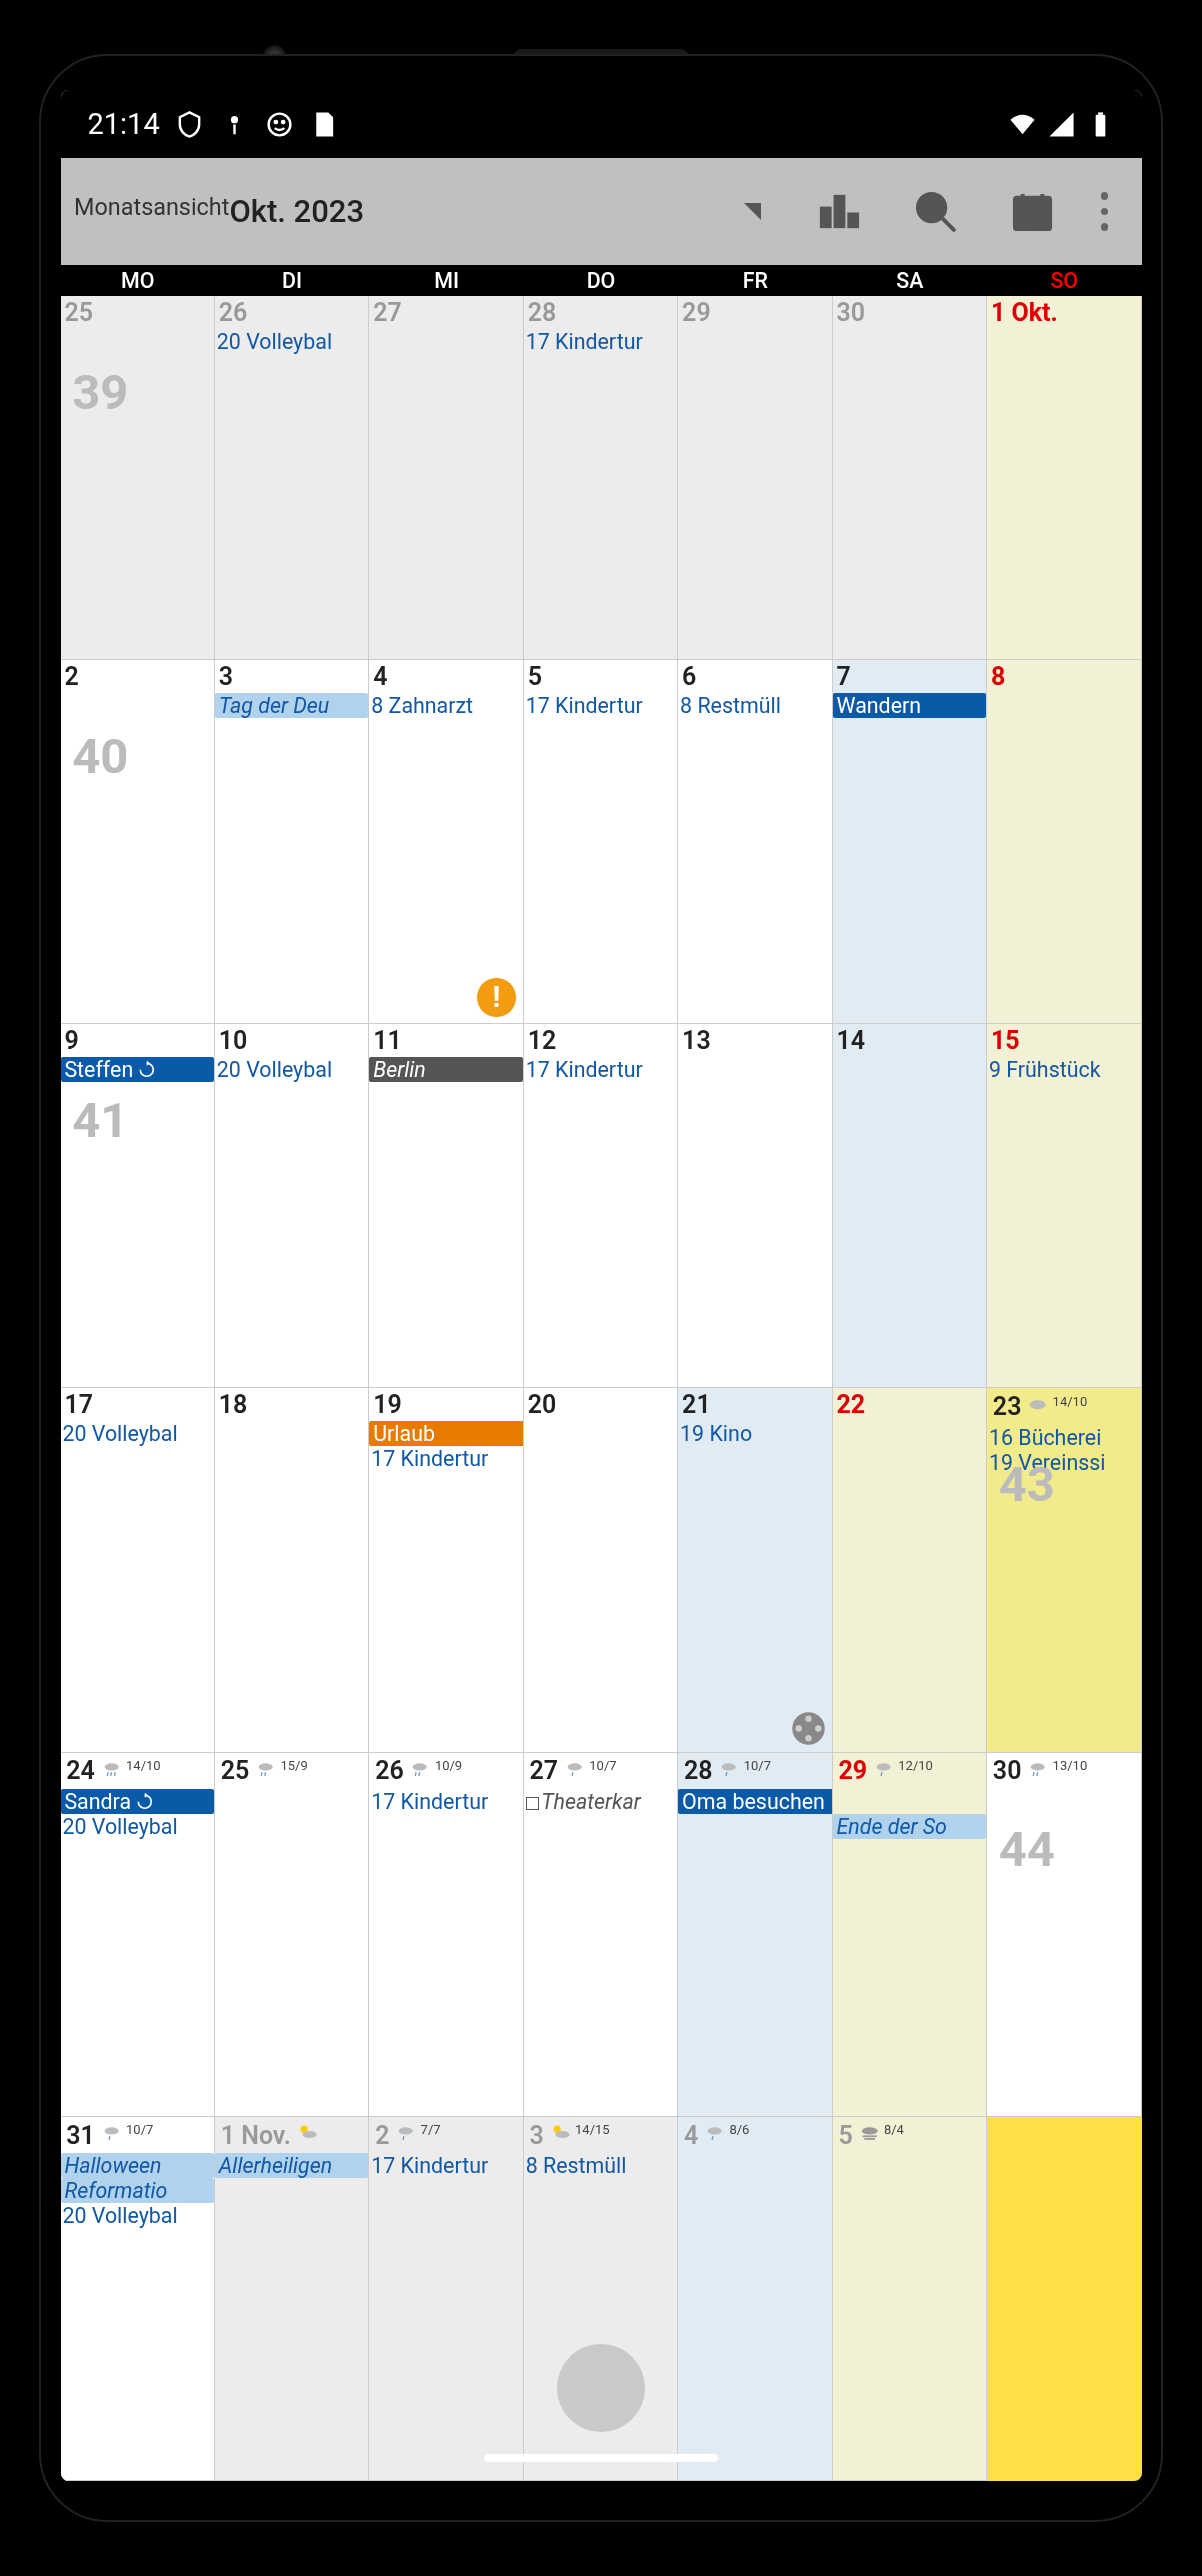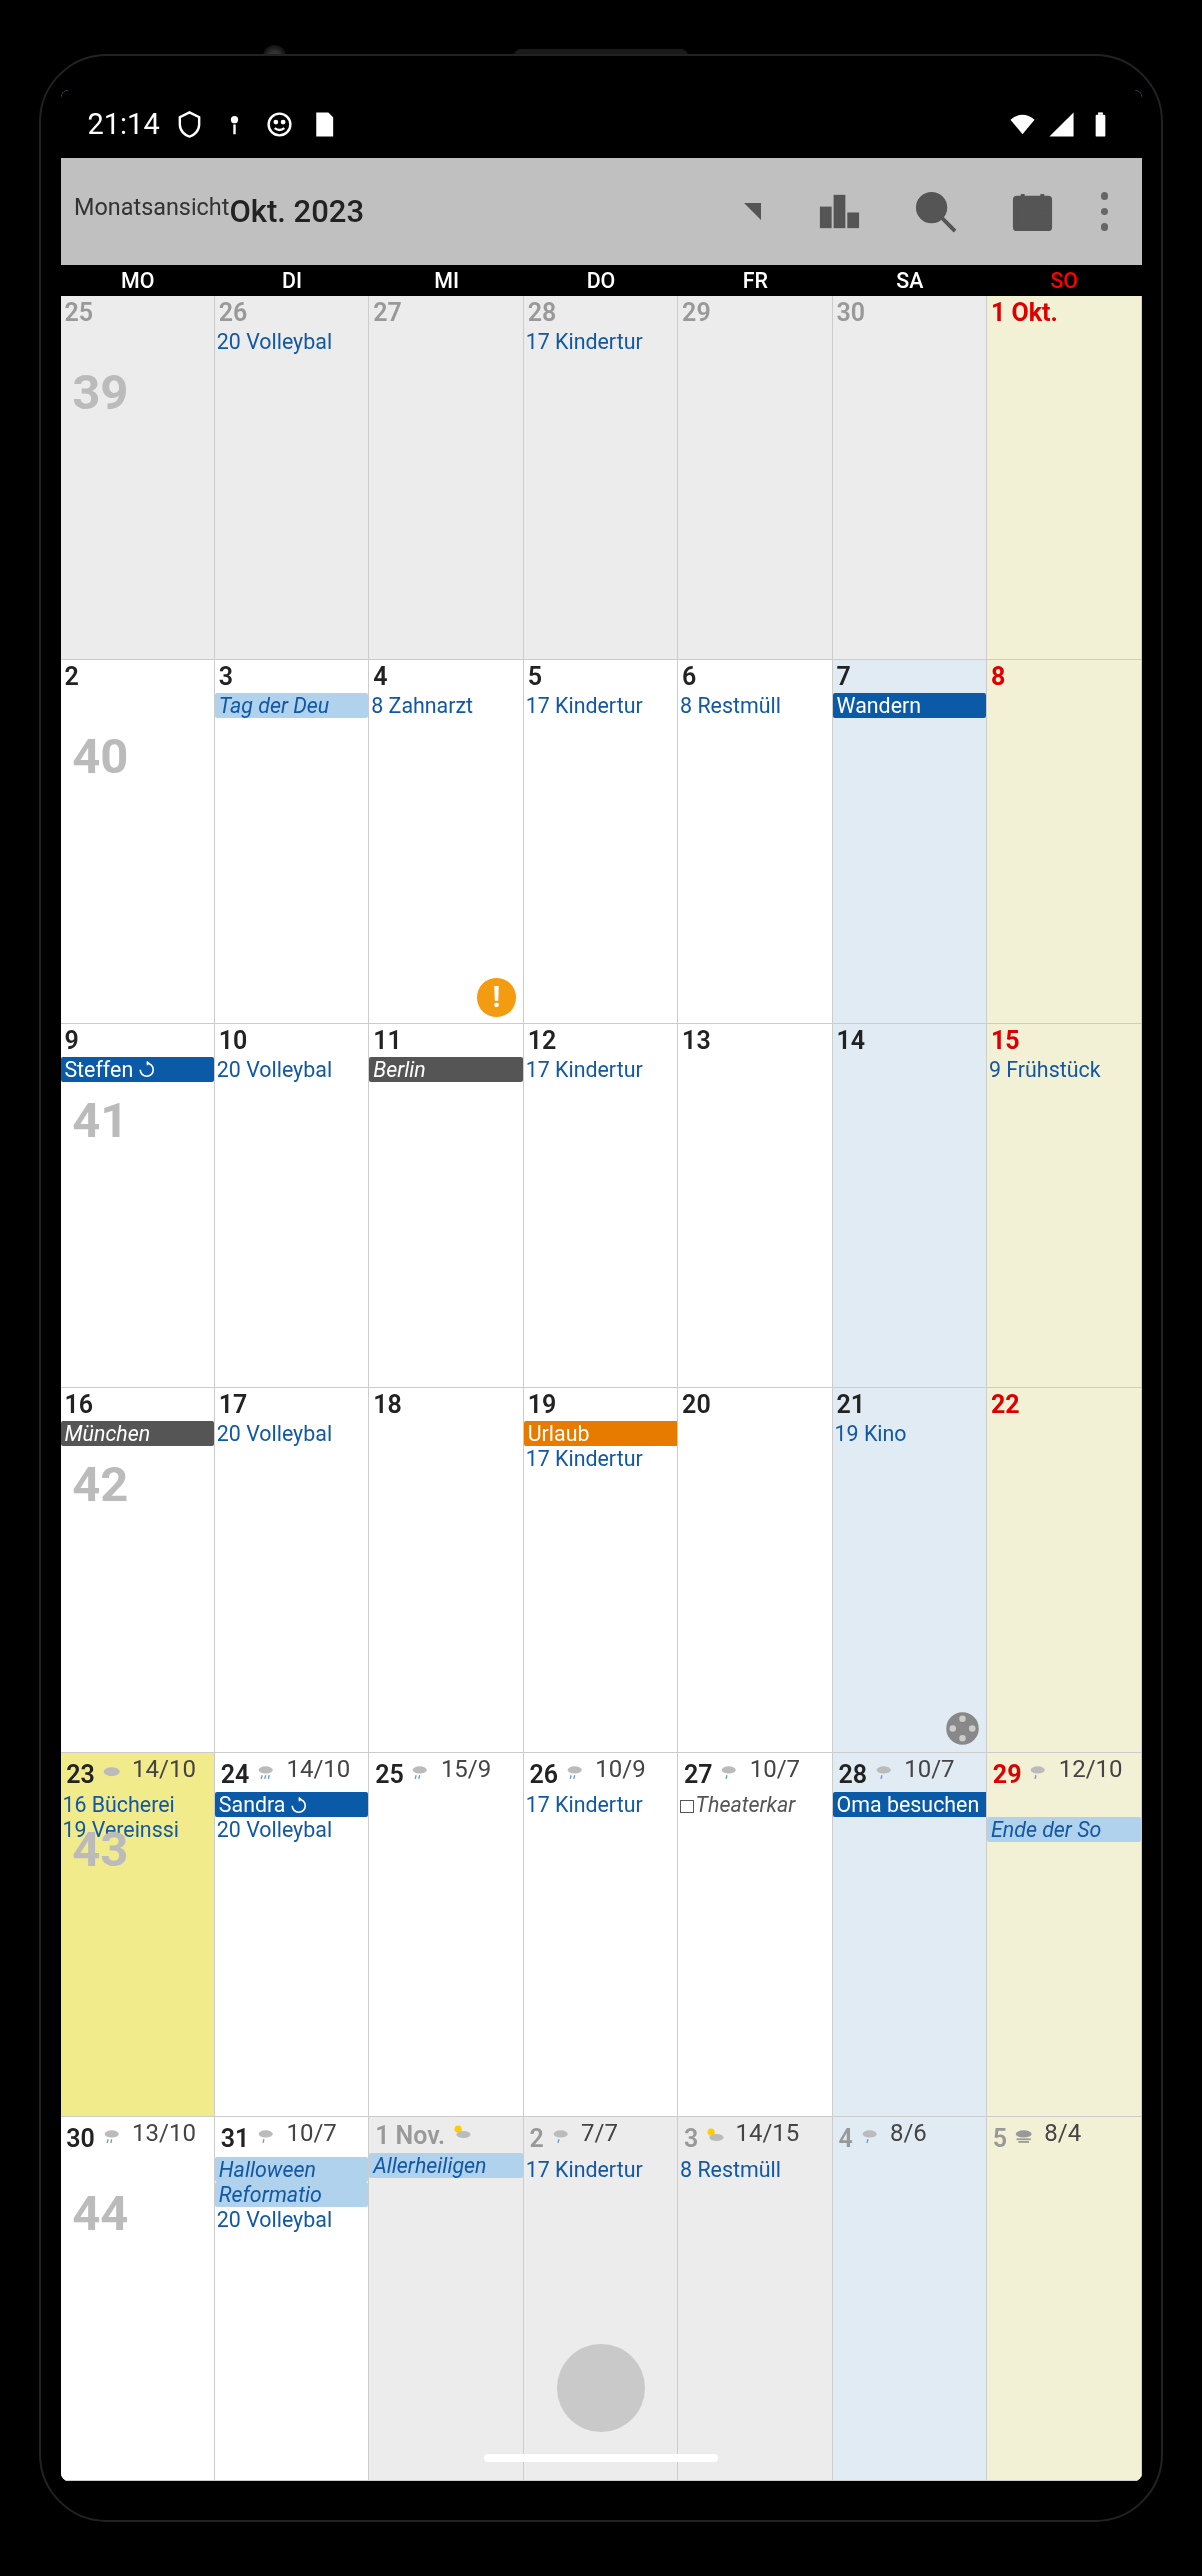--- a/index.html
+++ b/index.html
@@ -34,21 +34,21 @@
   .cell.out { background: #ececec; }
   .cell.out .daynum { color: #999; }
   .cell.weekend { background: #f3f1d5; }
   .cell.sat { background: #e0ebf3; }
   .cell.today { background: #f2eb8c; }
   .daynum { font-size: 25px; font-weight: 600; color: #222; padding: 1.9px 3.9px; display: inline-block; }
   .daynum.red { color: #d00; font-weight: 700; }
   .daynum.faded { color: #bbb; }
   .weeknum { position: absolute; top: 68px; left: 11.7px; font-size: 49px; font-weight: 700; color: #bbb; }
 
-  .weather { display: inline-flex; align-items: flex-end; font-size: 24px; color: #444; gap: 10px; }
+  .weather { display: inline-flex; align-items: flex-start; font-size: 13px; color: #444; gap: 4px; }
   .weather svg { width: 21.4px; height: 21.4px; }
 
   .ev { font-size: 21.4px; color: #1158a5; white-space: nowrap; overflow: hidden; padding: 0 1.9px; line-height: 25px; }
   .ev-chip { background: #0b5aa8; color: #fff; padding: 0 3.9px; border-radius: 1.9px; display: flex; align-items: center; gap: 3.9px; }
   .ev-chip.dark { background: #555; font-style: italic; }
   .ev-chip.orange { background: #e77b00; }
   .ev-chip.light { background: #b0d2ed; color: #1158a5; font-style: italic; }
   .ev-text-italic { font-style: italic; color: #555; }
   .ev-checkbox { display: inline-block; width: 13.6px; height: 13.6px; border: 1.9px solid #555; margin-right: 1.9px; vertical-align: middle; }
 
@@ -234,25 +234,20 @@
           <span class="daynum">12</span>
           <div class="ev">17 Kindertur</div>
         </div>
         <div class="cell"><span class="daynum">13</span></div>
         <div class="cell sat"><span class="daynum">14</span></div>
         <div class="cell weekend">
           <span class="daynum red">15</span>
           <div class="ev">9 Frühstück</div>
         </div>
 
-        <div class="cell">
-          <span class="daynum">16</span>
-          <div class="ev ev-chip dark">München</div>
-          <div class="weeknum">42</div>
-        </div>
         <div class="cell">
           <span class="daynum">17</span>
           <div class="ev">20 Volleybal</div>
         </div>
         <div class="cell"><span class="daynum">18</span></div>
         <div class="cell">
           <span class="daynum">19</span>
           <div class="ev ev-chip orange" style="margin-right:-100%;position:relative;z-index:1">Urlaub</div>
           <div class="ev">17 Kindertur</div>
         </div>

